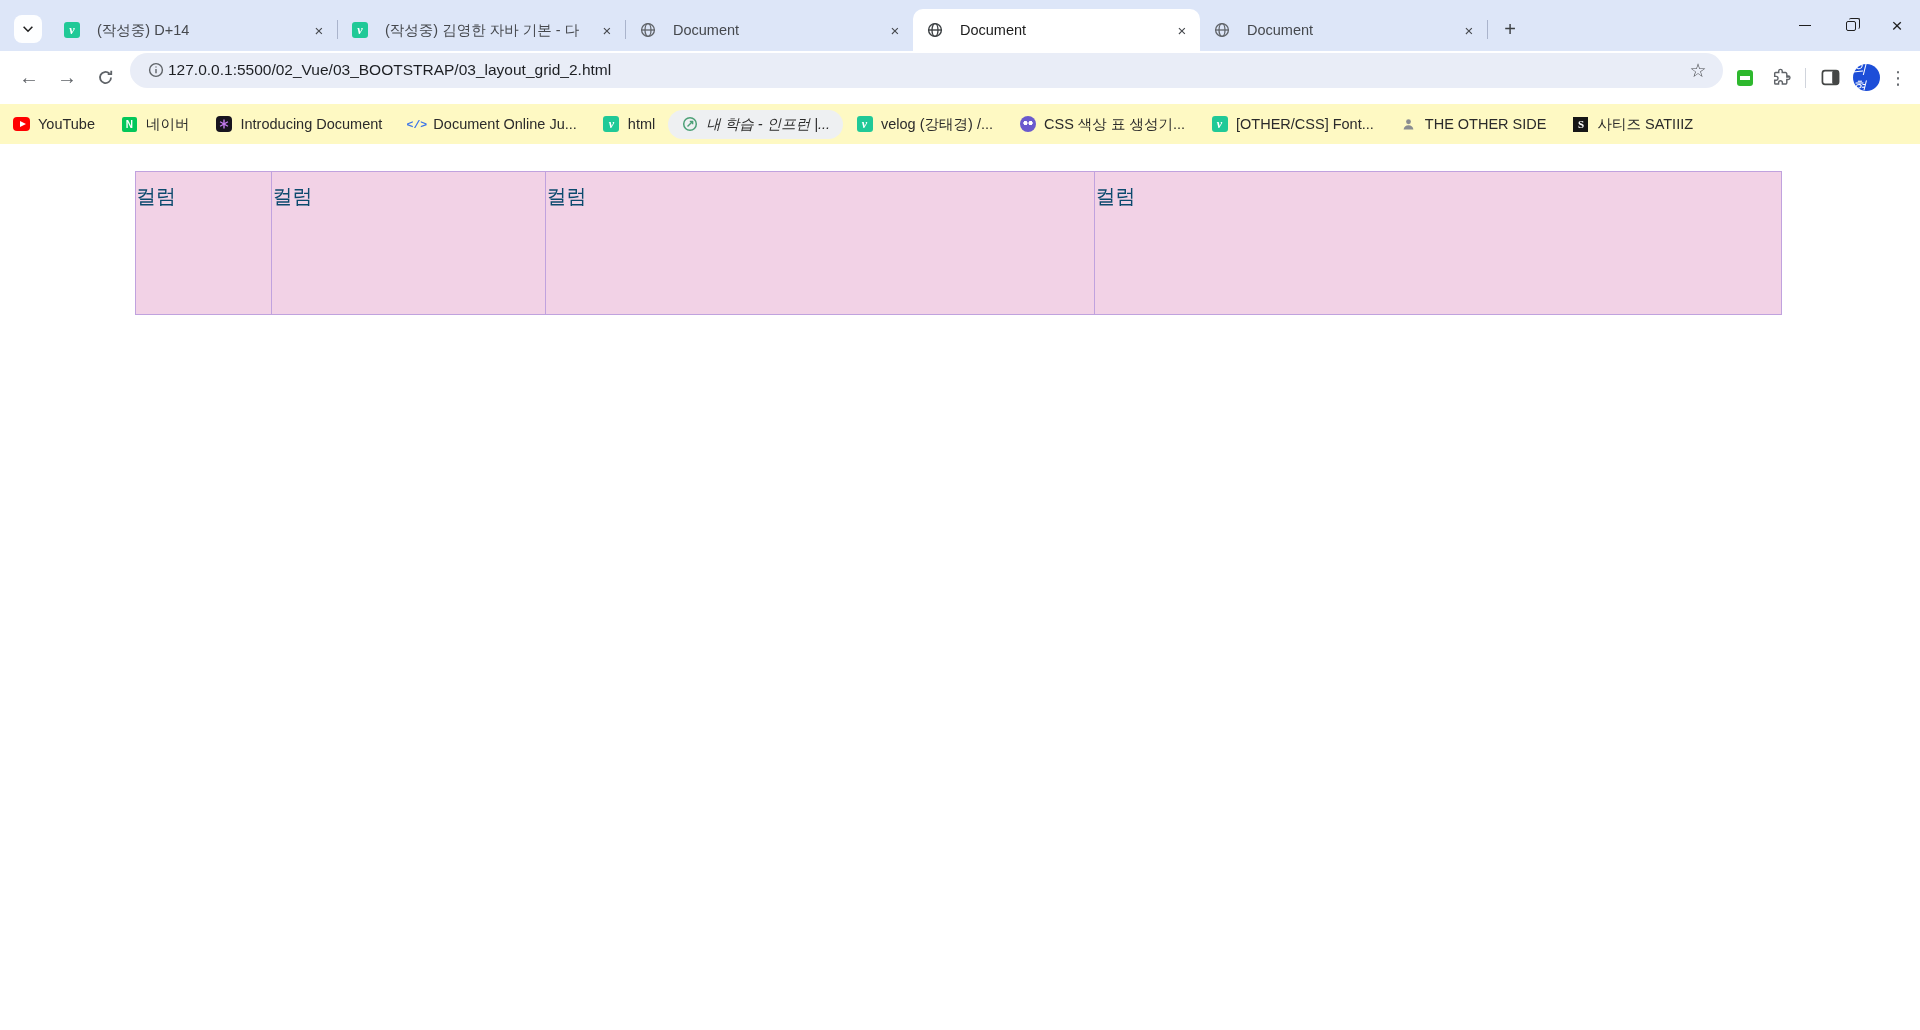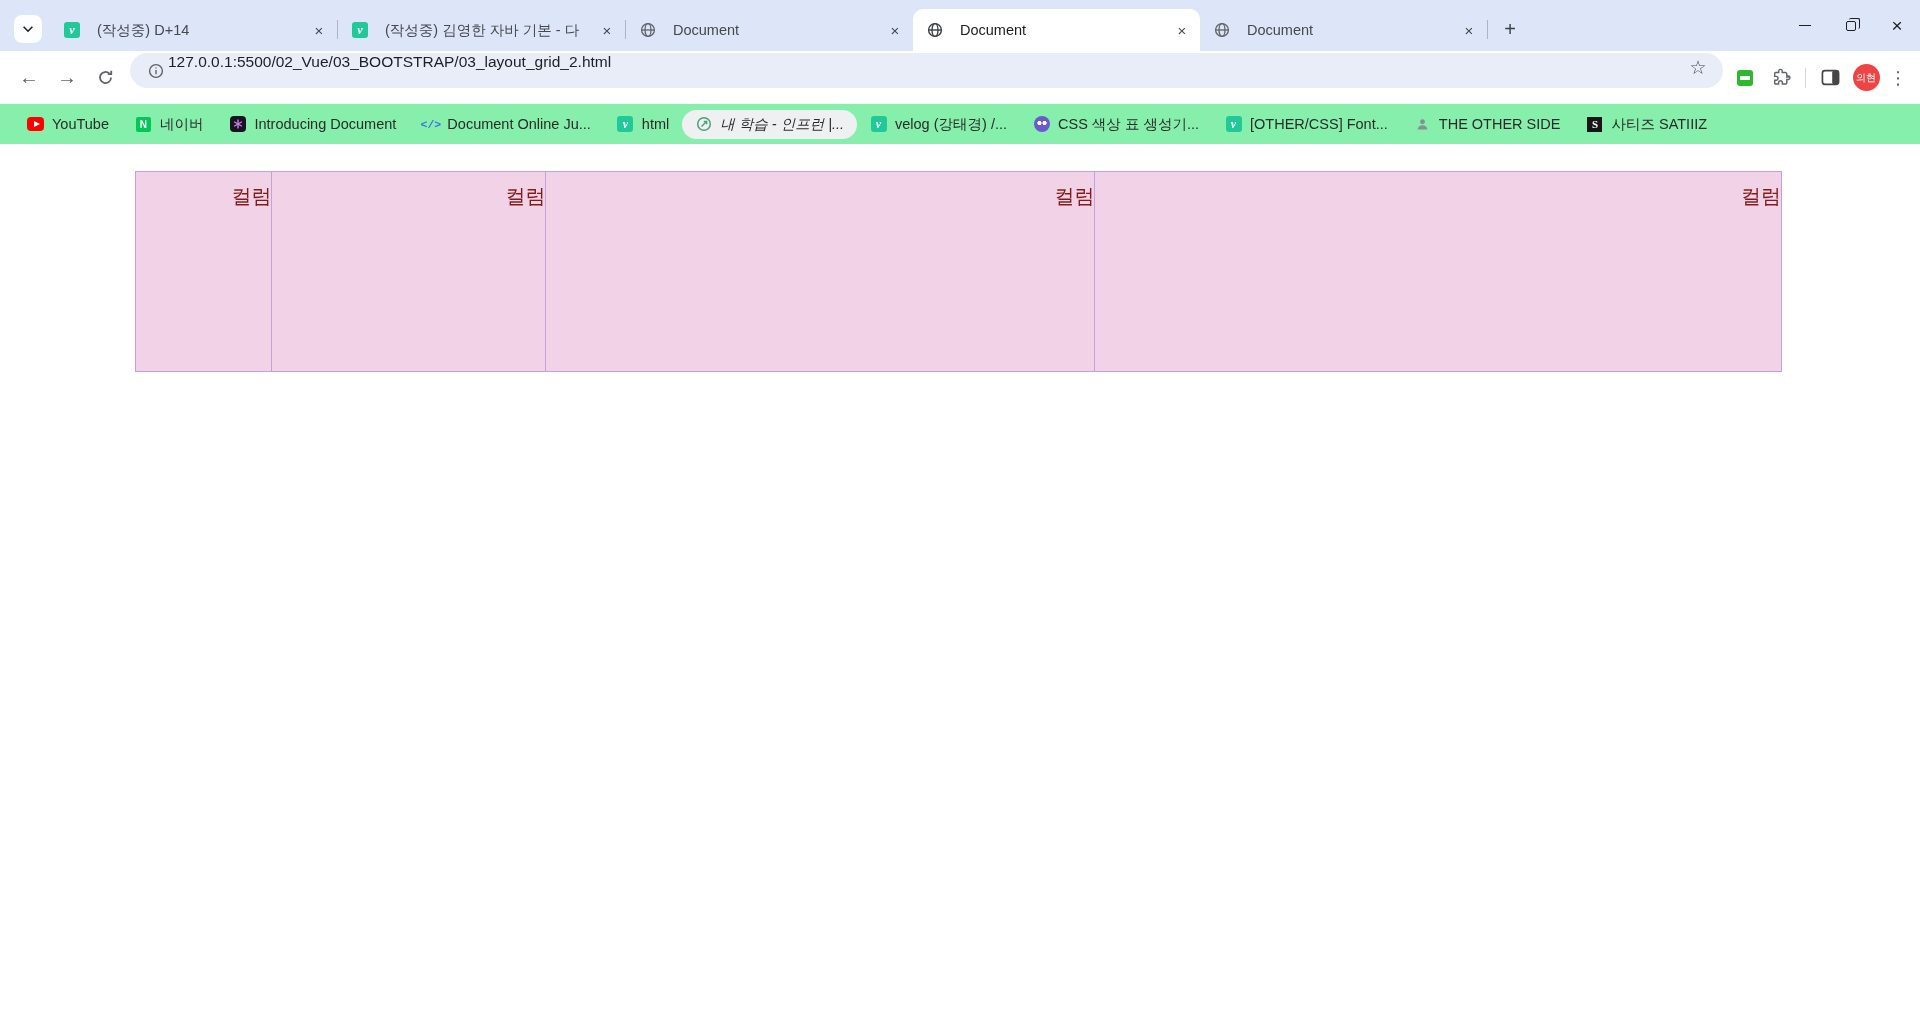--- a/index.html
+++ b/index.html
@@ -31,35 +31,35 @@
   .restore-glyph { width:10px; height:10px; border:1.6px solid #1f1f1f; border-radius:2px; position:relative; }
   .restore-glyph::before { content:""; position:absolute; top:-4px; left:2px; width:10px; height:10px;
                            border-top:1.6px solid #1f1f1f; border-right:1.6px solid #1f1f1f; border-radius:2px; }
   .close-glyph { font-size:19px; font-weight:300; }
 
   
   .toolbar { height:53px; background:#fff; display:flex; align-items:center; padding:0 8px 0 10px; }
   .nav-btn { width:38px; height:38px; border-radius:50%; display:flex; align-items:center;
              justify-content:center; color:#5f6368; font-size:20px; cursor:pointer; flex:0 0 auto; }
   .omnibox { flex:1; height:35px; margin:0 4px 15px 6px; background:#e9edf7; border-radius:18px;
-             display:flex; padding:0 10px 0 14px; min-width:0; }
+             display:flex; align-items:center; padding:0 10px 0 14px; min-width:0; }
   .omni-url { flex:1; font-size:15.5px; color:#1d1f23; white-space:nowrap; overflow:hidden; }
   .omni-star { width:30px; height:30px; display:flex; align-items:center; justify-content:center;
                font-size:19px; color:#46484c; cursor:pointer; }
   .ext-green { width:16px; height:16px; border-radius:3px; background:#2eb82e; position:relative; }
   .ext-green::before { content:""; position:absolute; left:3px; top:6px; width:10px; height:4px; background:#fff; }
   .tool-ic { width:36px; height:36px; display:flex; align-items:center; justify-content:center;
              cursor:pointer; flex:0 0 auto; }
   .toolbar-divider { width:1px; height:20px; background:#d0d4dc; margin:0 6px; }
-  .avatar { width:27px; height:27px; border-radius:50%; background:#ef4444; color:#fff;
-            font-size:10px; display:flex; align-items:center; justify-content:center; cursor:pointer; }
+  .avatar { width:27px; height:27px; border-radius:50%; background:#1d4ed8; color:#fff;
+            font-size:14px; display:flex; align-items:center; justify-content:center; cursor:pointer;font-style:italic; }
   .dots { font-size:18px; color:#5f6368; letter-spacing:0; }
 
   
-  .bookmarks { height:40px; background:#86efac; display:flex; align-items:center; padding-left:14px; }
+  .bookmarks { height:40px; background:#fef9c3; display:flex; align-items:center; }
   .bm { display:flex; align-items:center; gap:8px; padding:5px 13px; border-radius:15px;
         font-size:14.5px; color:#2b2b2b; cursor:pointer; white-space:nowrap; }
   .bm.hl { background:#eef0f2;font-style:italic; }
   .bm-ic { width:17px; height:17px; display:flex; align-items:center; justify-content:center; flex:0 0 auto; }
   .yt-ic { width:19px; height:14px; background:#ff0000; border-radius:4px; position:relative; }
   .yt-ic::before { content:""; position:absolute; left:7px; top:3.5px; border-left:6px solid #fff;
                    border-top:3.5px solid transparent; border-bottom:3.5px solid transparent; }
   .naver-ic { width:15px; height:15px; background:#03c75a; border-radius:2px; color:#fff;
               font-size:10px; font-weight:bold; line-height:15px; text-align:center; }
   .gpt-ic { width:16px; height:16px; background:#17141f; border-radius:4px; display:flex;
@@ -68,22 +68,22 @@
   .cssclr-ic { width:16px; height:16px; border-radius:50%;
                background: radial-gradient(circle at 34% 44%, #fff 1.8px, transparent 2.4px),
                            radial-gradient(circle at 66% 44%, #fff 1.8px, transparent 2.4px), #6a5acd; }
   .satiiz-ic { width:15px; height:15px; background:#161616; color:#fff; font:bold 11px/15px "Liberation Serif", serif;
                text-align:center; }
   .velog-bm { width:16px; height:16px; }
 
   
   .content { background:#fff; }
   .grid-row { width:1650px; margin:27px auto 0; display:flex; }
-  .gcol { height:201px; background:#f2d2e6; border:1px solid #c0a2de; text-align:right;
-          padding-top:11px; font-size:20px; color:#7f1d1d; }
+  .gcol { height:144px; background:#f2d2e6; border:1px solid #c0a2de; text-align:left;
+          padding-top:11px; font-size:20px; color:#0c4a6e; }
   .gcol + .gcol { margin-left:-1px; }
   .span-1 { flex:0 0 8.3333%; }
   .span-2 { flex:0 0 16.6667%; }
   .span-4 { flex:0 0 33.3334%; }
   .span-5 { flex:0 0 41.6667%; }
 
   svg { display:block; }
 </style>
 </head>
 <body>

